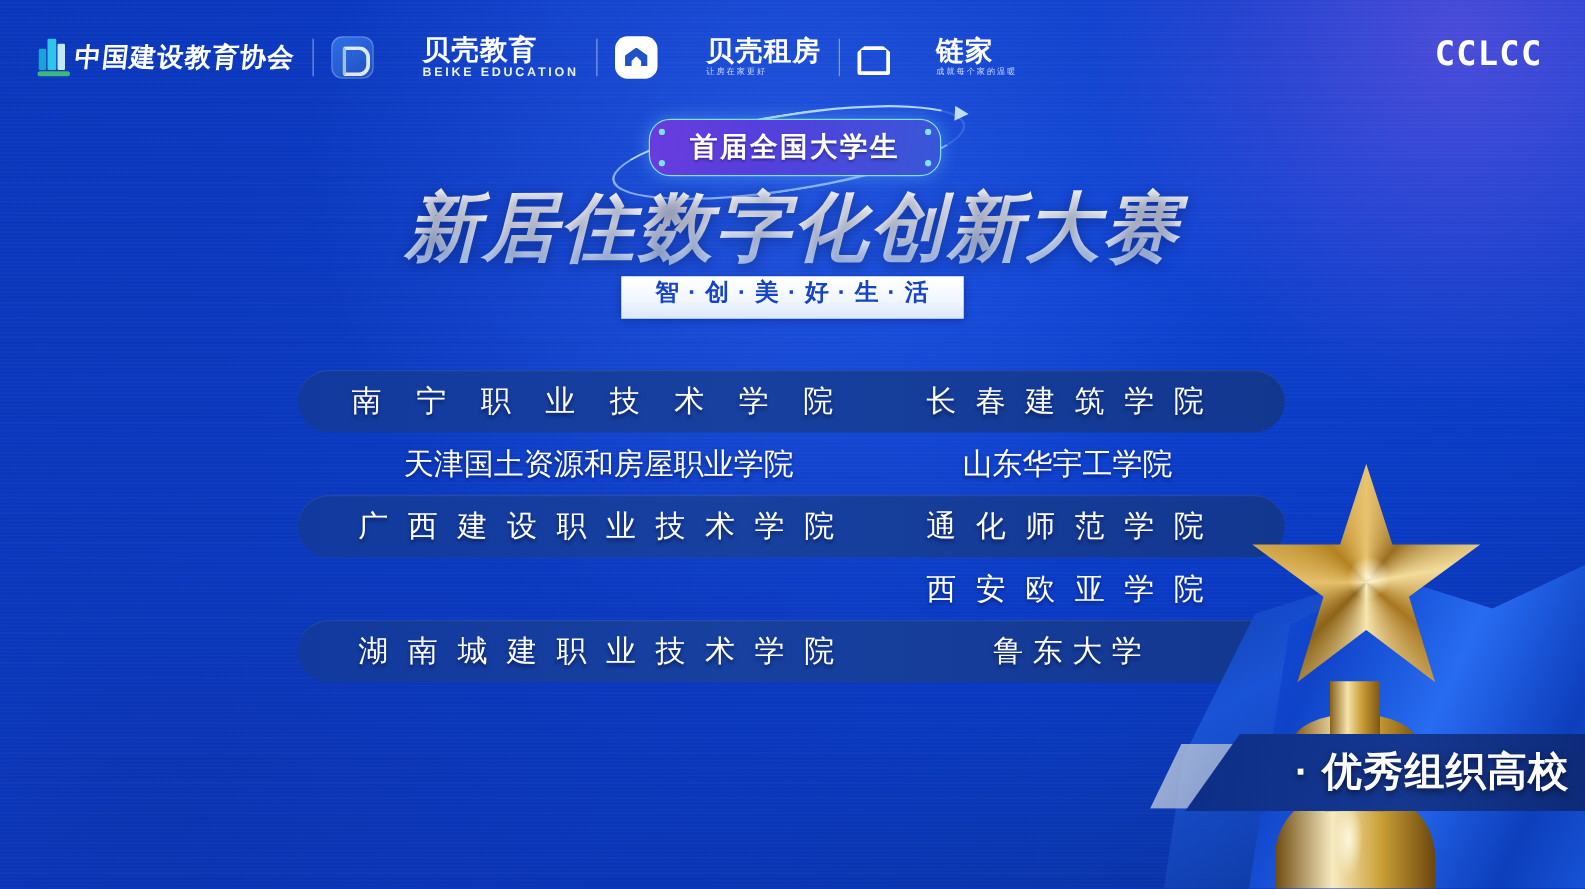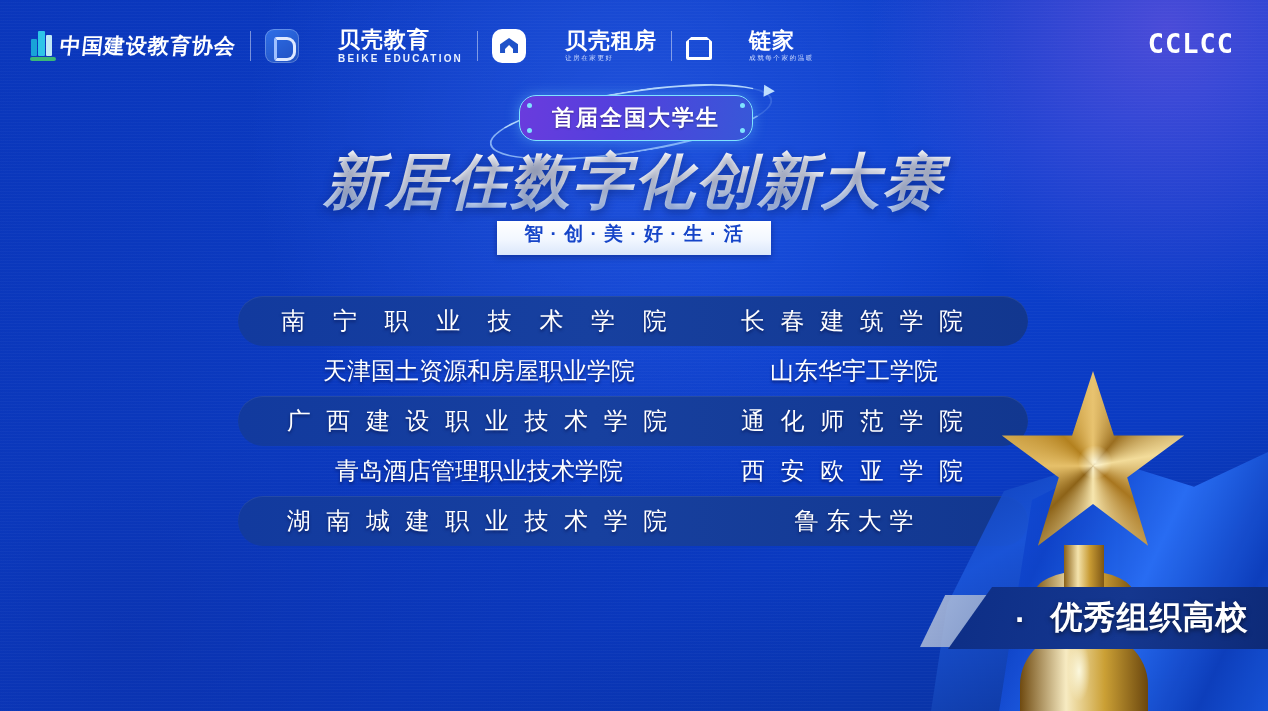--- a/index.html
+++ b/index.html
@@ -206,23 +206,23 @@
     opacity:.85;
   }
   .ribbon-main{
     position:absolute;left:28px;top:0;right:0;height:62px;
     background:linear-gradient(100deg,#0d2e86 0%,#15378f 55%,#0d2a78 100%);
     clip-path:polygon(44px 0,100% 0,100% 100%,0 100%);
     display:flex;align-items:center;
   }
   .ribbon-text{
     color:#fff;font-size:32px;font-weight:700;letter-spacing:1px;
-    margin-left:62px;white-space:nowrap;
+    margin-left:88px;white-space:nowrap;
     text-shadow:0 2px 5px rgba(0,0,0,.55);
-    font-family:Liberation Mono, monospace;
+    font-family:Liberation Sans, sans-serif;
   }
 </style>
 </head>
 <body>
 
 <div class="stage">
 
   <div class="logobar">
 
     <div class="logo-block">
@@ -296,21 +296,20 @@
       <span class="cell left sp0">天津国土资源和房屋职业学院</span>
       <span class="cell right sp0">山东华宇工学院</span>
     </div>
 
     <div class="row alt">
       <span class="cell left sp1">广 西 建 设 职 业 技 术 学 院</span>
       <span class="cell right sp1">通 化 师 范 学 院</span>
     </div>
 
     <div class="row">
-      <span class="cell left sp0">青岛酒店管理职业技术学院</span>
       <span class="cell right sp1">西 安 欧 亚 学 院</span>
     </div>
 
     <div class="row alt">
       <span class="cell left sp1">湖 南 城 建 职 业 技 术 学 院</span>
       <span class="cell right sp0">鲁    东    大    学</span>
     </div>
 
   </div>
 

